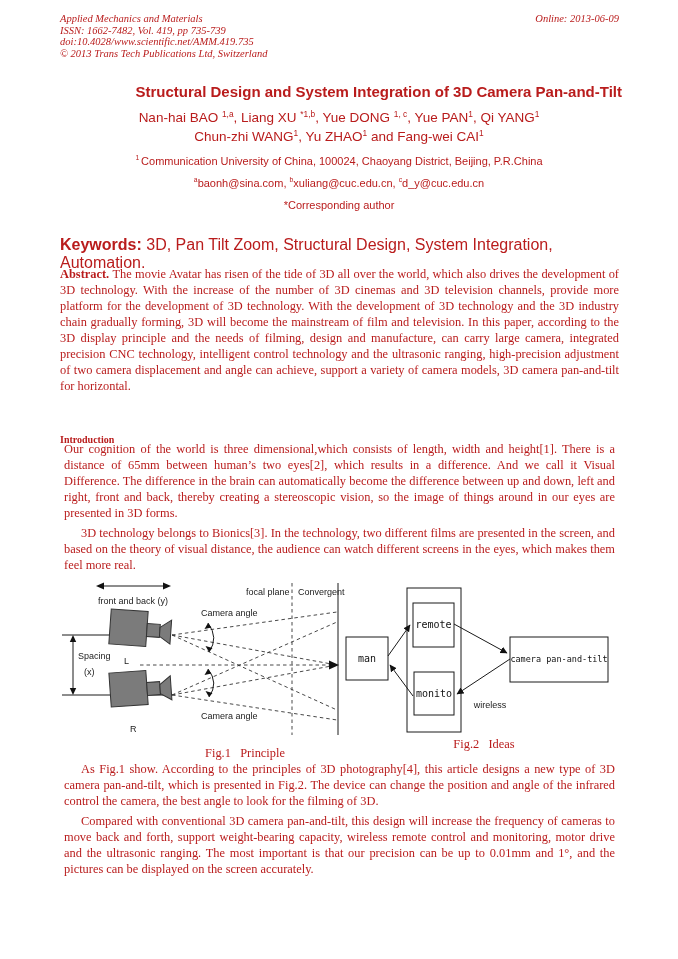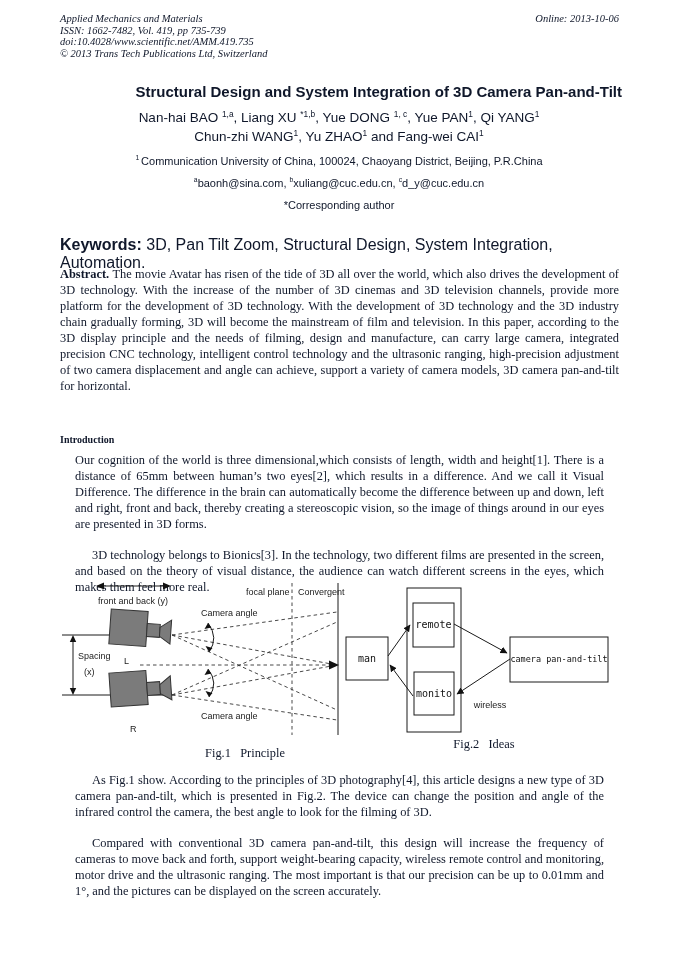--- a/index.html
+++ b/index.html
@@ -1,18 +1,18 @@
 <!DOCTYPE html>
 <html><head>
 <meta charset="utf-8">
 <style>
   html,body { margin:0; padding:0; background:#ffffff; }
   .page {
     position:relative; width:678px; height:959px; background:#ffffff;
-    color:#0f172a; overflow:hidden;
+    color:#b91c1c; overflow:hidden;
     font-family:"Liberation Serif", serif;
   }
   
   .header-row {
     position:absolute; left:60px; top:13px; width:559px;
     display:flex; justify-content:space-between; align-items:flex-start;
     font-style:italic; font-size:10.5px; line-height:11.5px;
     font-family:"Liberation Serif", serif;
   }
   .header-left div { white-space:nowrap; }
@@ -36,21 +36,21 @@
   .corresponding { top:199px; }
   .keywords-line {
     position:absolute; left:60px; top:236px; width:559px;
     font-family:"Liberation Sans", sans-serif; font-size:16px;
   }
   
   .serif-block {
     position:absolute; left:60px; width:559px;
     font-size:12.4px; line-height:16px; text-align:justify;
   }
-  .serif-block p { margin:15px; }
+  .serif-block p { margin:4px; }
   .serif-block p.indent { text-indent:17px; }
   .abstract-block { top:266px; }
   .section-heading {
     position:absolute; left:60px; top:434px; font-weight:bold; font-size:10px;
   }
   .intro-block { top:437px; }
   .closing-block { top:757px; }
   
   .figure-area { position:absolute; left:60px; top:578px; width:559px; height:160px; }
   .fig-svg { position:absolute; top:0; }
@@ -76,21 +76,21 @@
 
 <div class="page">
 
   <div class="header-row">
     <div class="header-left">
       <div>Applied Mechanics and Materials</div>
       <div>ISSN: 1662-7482, Vol. 419, pp 735-739</div>
       <div>doi:10.4028/www.scientific.net/AMM.419.735</div>
       <div>© 2013 Trans Tech Publications Ltd, Switzerland</div>
     </div>
-    <div class="online-date">Online: 2013-10-06</div>
+    <div class="online-date">Online: 2013-06-09</div>
   </div>
 
   <div class="paper-title">Structural Design and System Integration of 3D Camera Pan-and-Tilt</div>
   <div class="authors">
     <div>Nan-hai BAO <sup>1,a</sup>, Liang XU <sup>*1,b</sup>, Yue DONG <sup>1, c</sup>, Yue PAN<sup>1</sup>, Qi YANG<sup>1</sup></div>
     <div>Chun-zhi WANG<sup>1</sup>, Yu ZHAO<sup>1</sup> and Fang-wei CAI<sup>1</sup></div>
   </div>
 
   <div class="meta-line affiliation"><sup>1 </sup>Communication University of China, 100024, Chaoyang District, Beijing, P.R.China</div>
   <div class="meta-line emails"><sup>a</sup>baonh@sina.com, <sup>b</sup>xuliang@cuc.edu.cn, <sup>c</sup>d_y@cuc.edu.cn</div>

